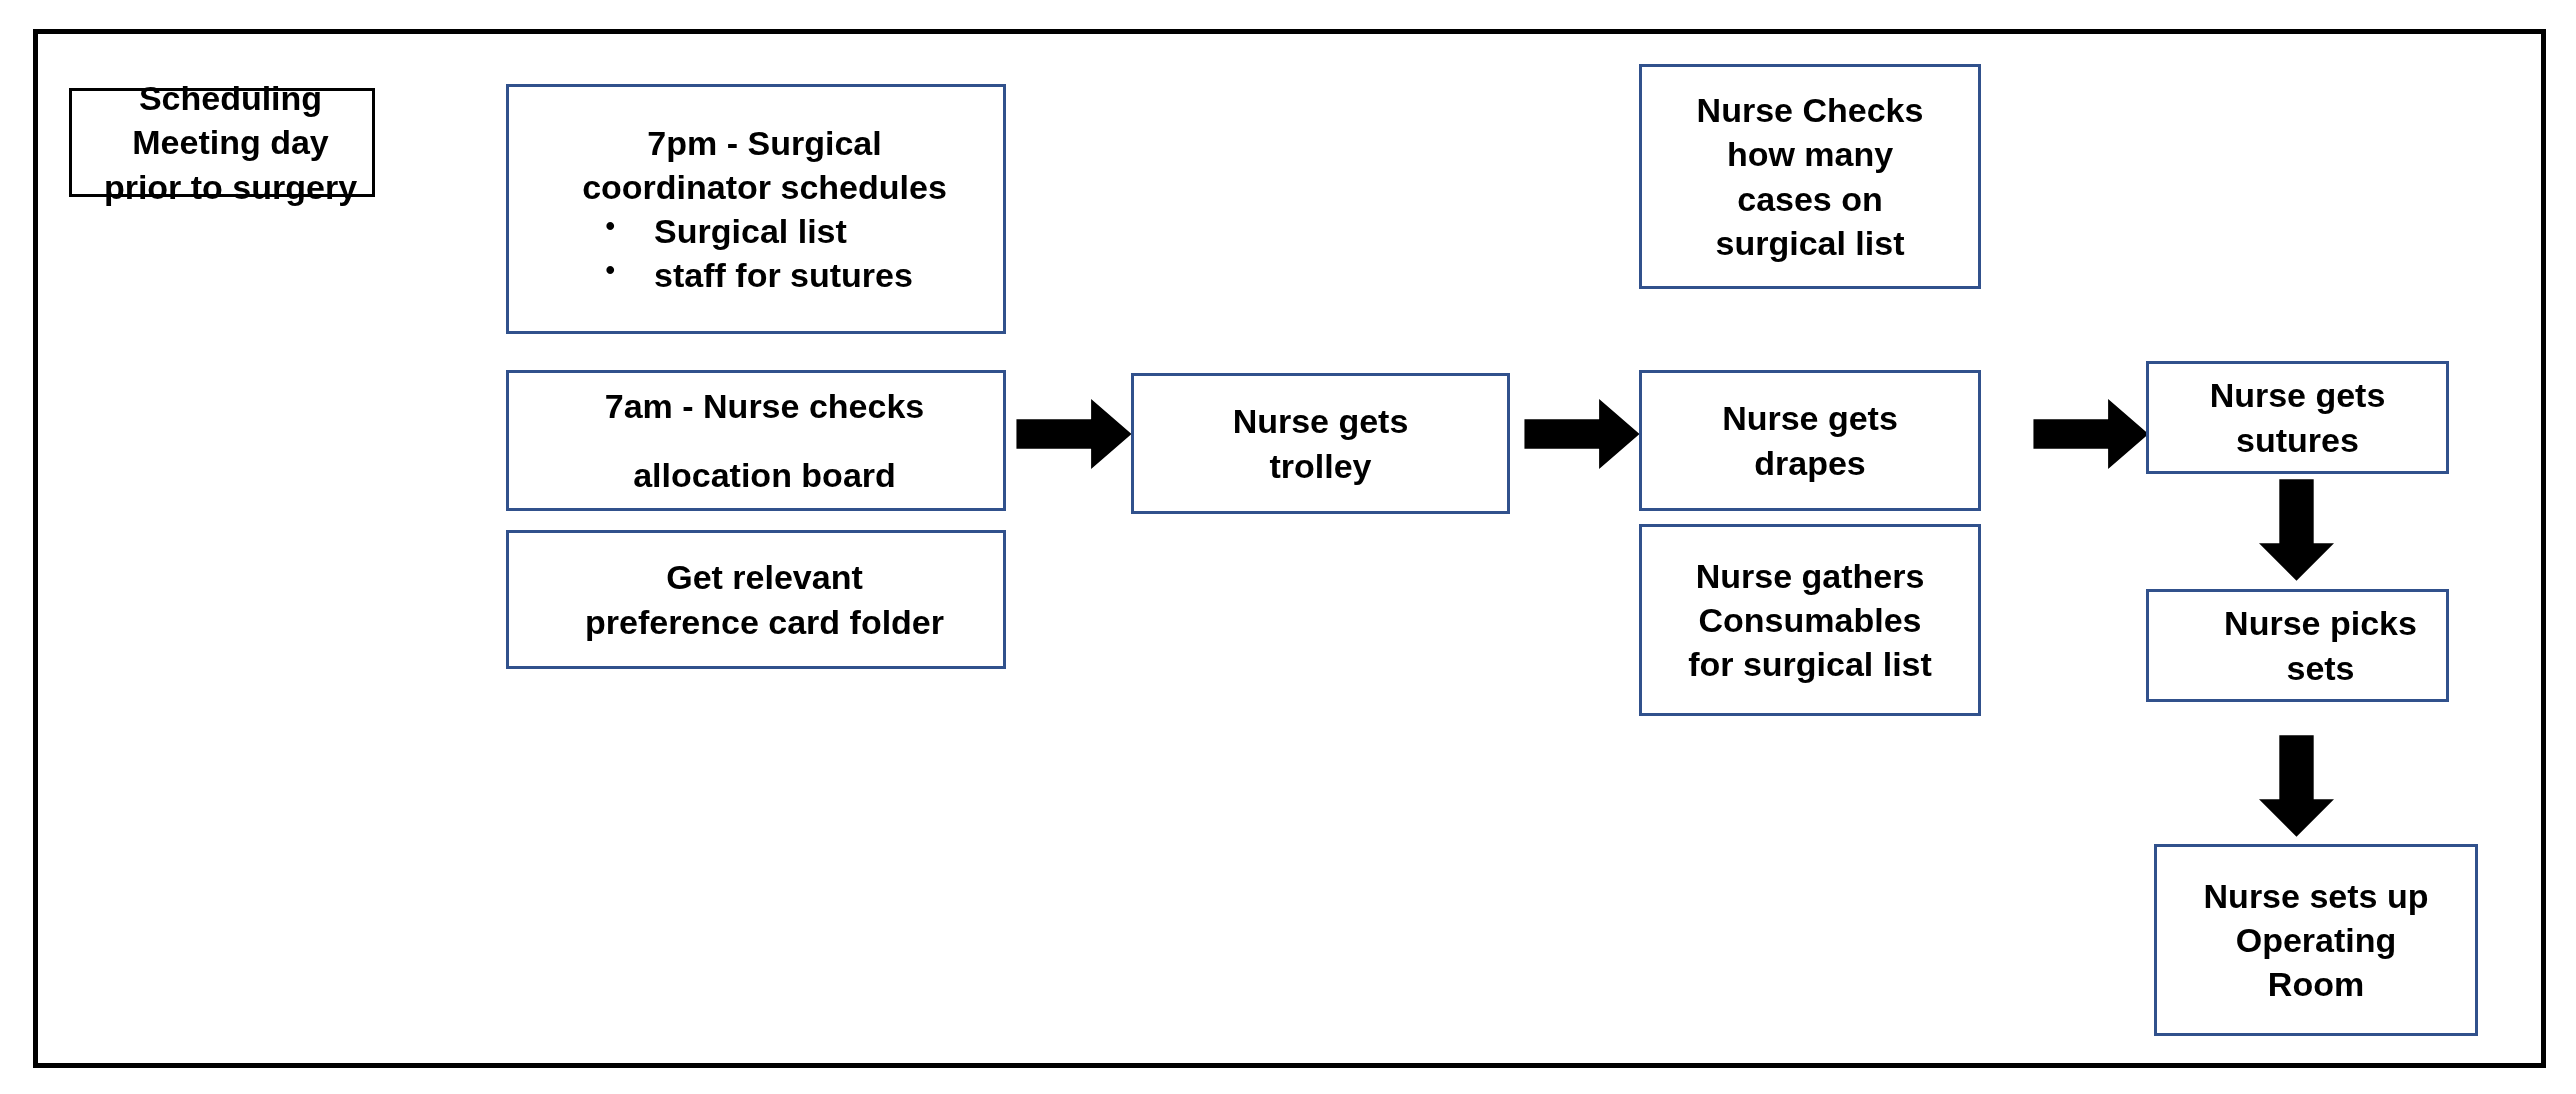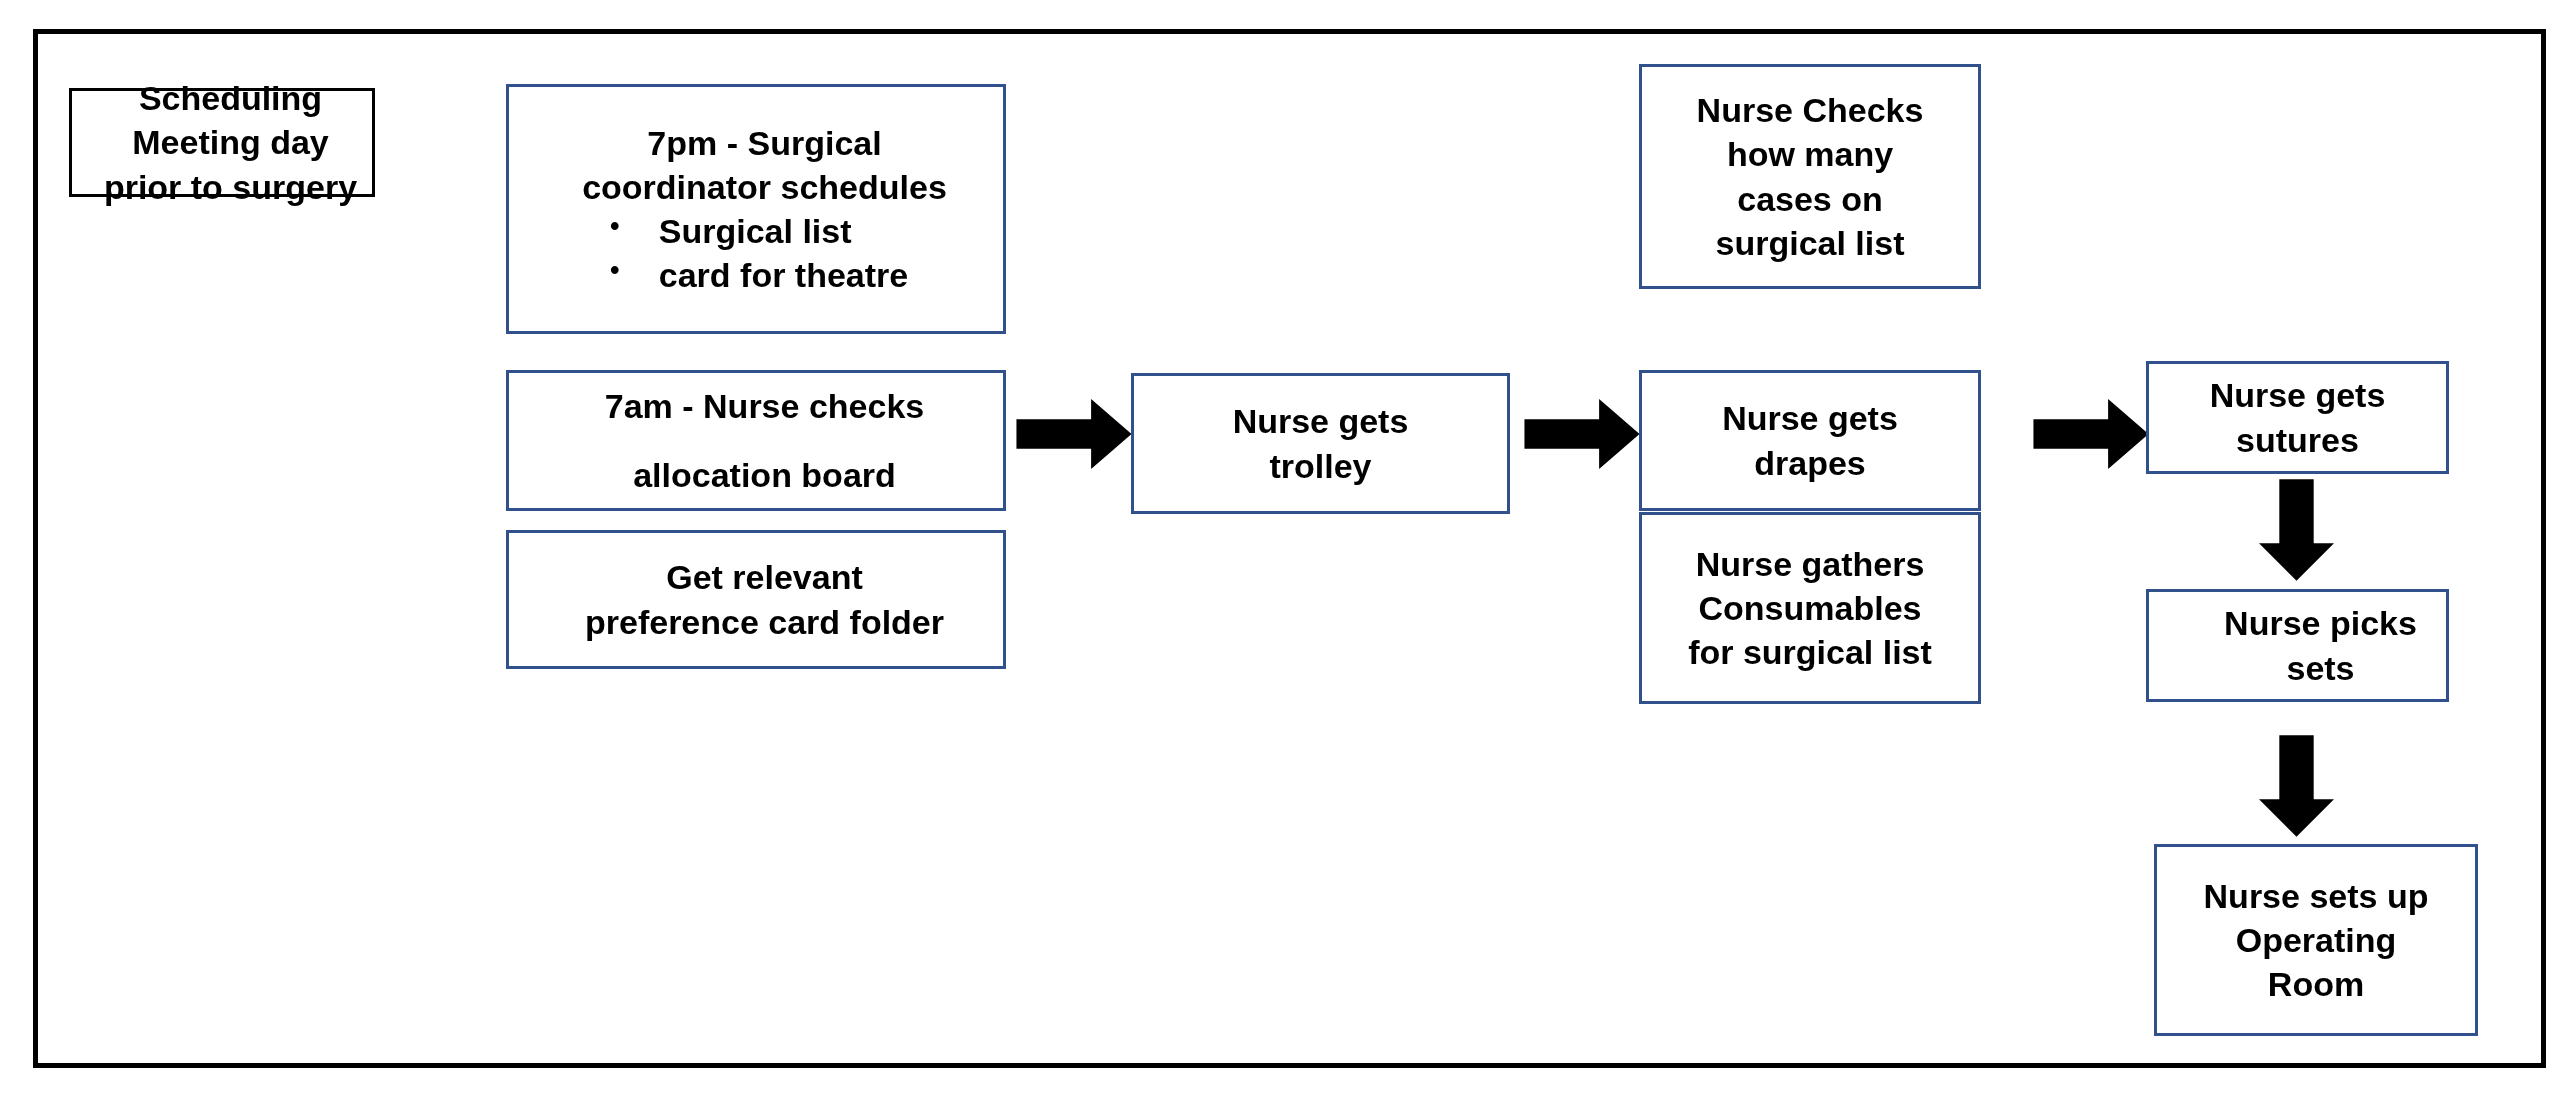--- a/index.html
+++ b/index.html
@@ -86,21 +86,21 @@
     <span class="line pad-l">Scheduling</span>
     <span class="line pad-l">Meeting day</span>
     <span class="line pad-l">prior to surgery</span>
   </div>
 
   <div class="node blue left fs-44" style="left:506px; top:84px; width:500px; height:250px;">
     <span class="line pad-l">7pm - Surgical</span>
     <span class="line pad-l">coordinator schedules</span>
     <ul class="bullets">
       <li>Surgical list</li>
-      <li>card for theatre</li>
+      <li>staff for sutures</li>
     </ul>
   </div>
 
   <div class="node blue left fs-44" style="left:506px; top:370px; width:500px; height:141px;gap:24px;">
     <span class="line pad-l">7am - Nurse checks</span>
     <span class="line pad-l">allocation board</span>
   </div>
 
   <div class="node blue left fs-44" style="left:506px; top:530px; width:500px; height:139px;">
     <span class="line pad-l">Get relevant</span>
@@ -129,21 +129,21 @@
     <span class="line">how many</span>
     <span class="line">cases on</span>
     <span class="line">surgical list</span>
   </div>
 
   <div class="node blue center fs-44" style="left:1639px; top:370px; width:342px; height:141px;">
     <span class="line">Nurse gets</span>
     <span class="line">drapes</span>
   </div>
 
-  <div class="node blue center fs-44" style="left:1639px; top:512px; width:342px; height:192px;">
+  <div class="node blue center fs-44" style="left:1639px; top:524px; width:342px; height:192px;">
     <span class="line">Nurse gathers</span>
     <span class="line">Consumables</span>
     <span class="line">for surgical list</span>
   </div>
 
   <span class="arrow-right" style="left:2033px; top:399px;">
     <svg width="116" height="70" viewBox="0 0 148 90" aria-hidden="true">
       <polygon points="0,26 96,26 96,0 148,45 96,90 96,64 0,64" fill="#000000"></polygon>
     </svg>
   </span>

